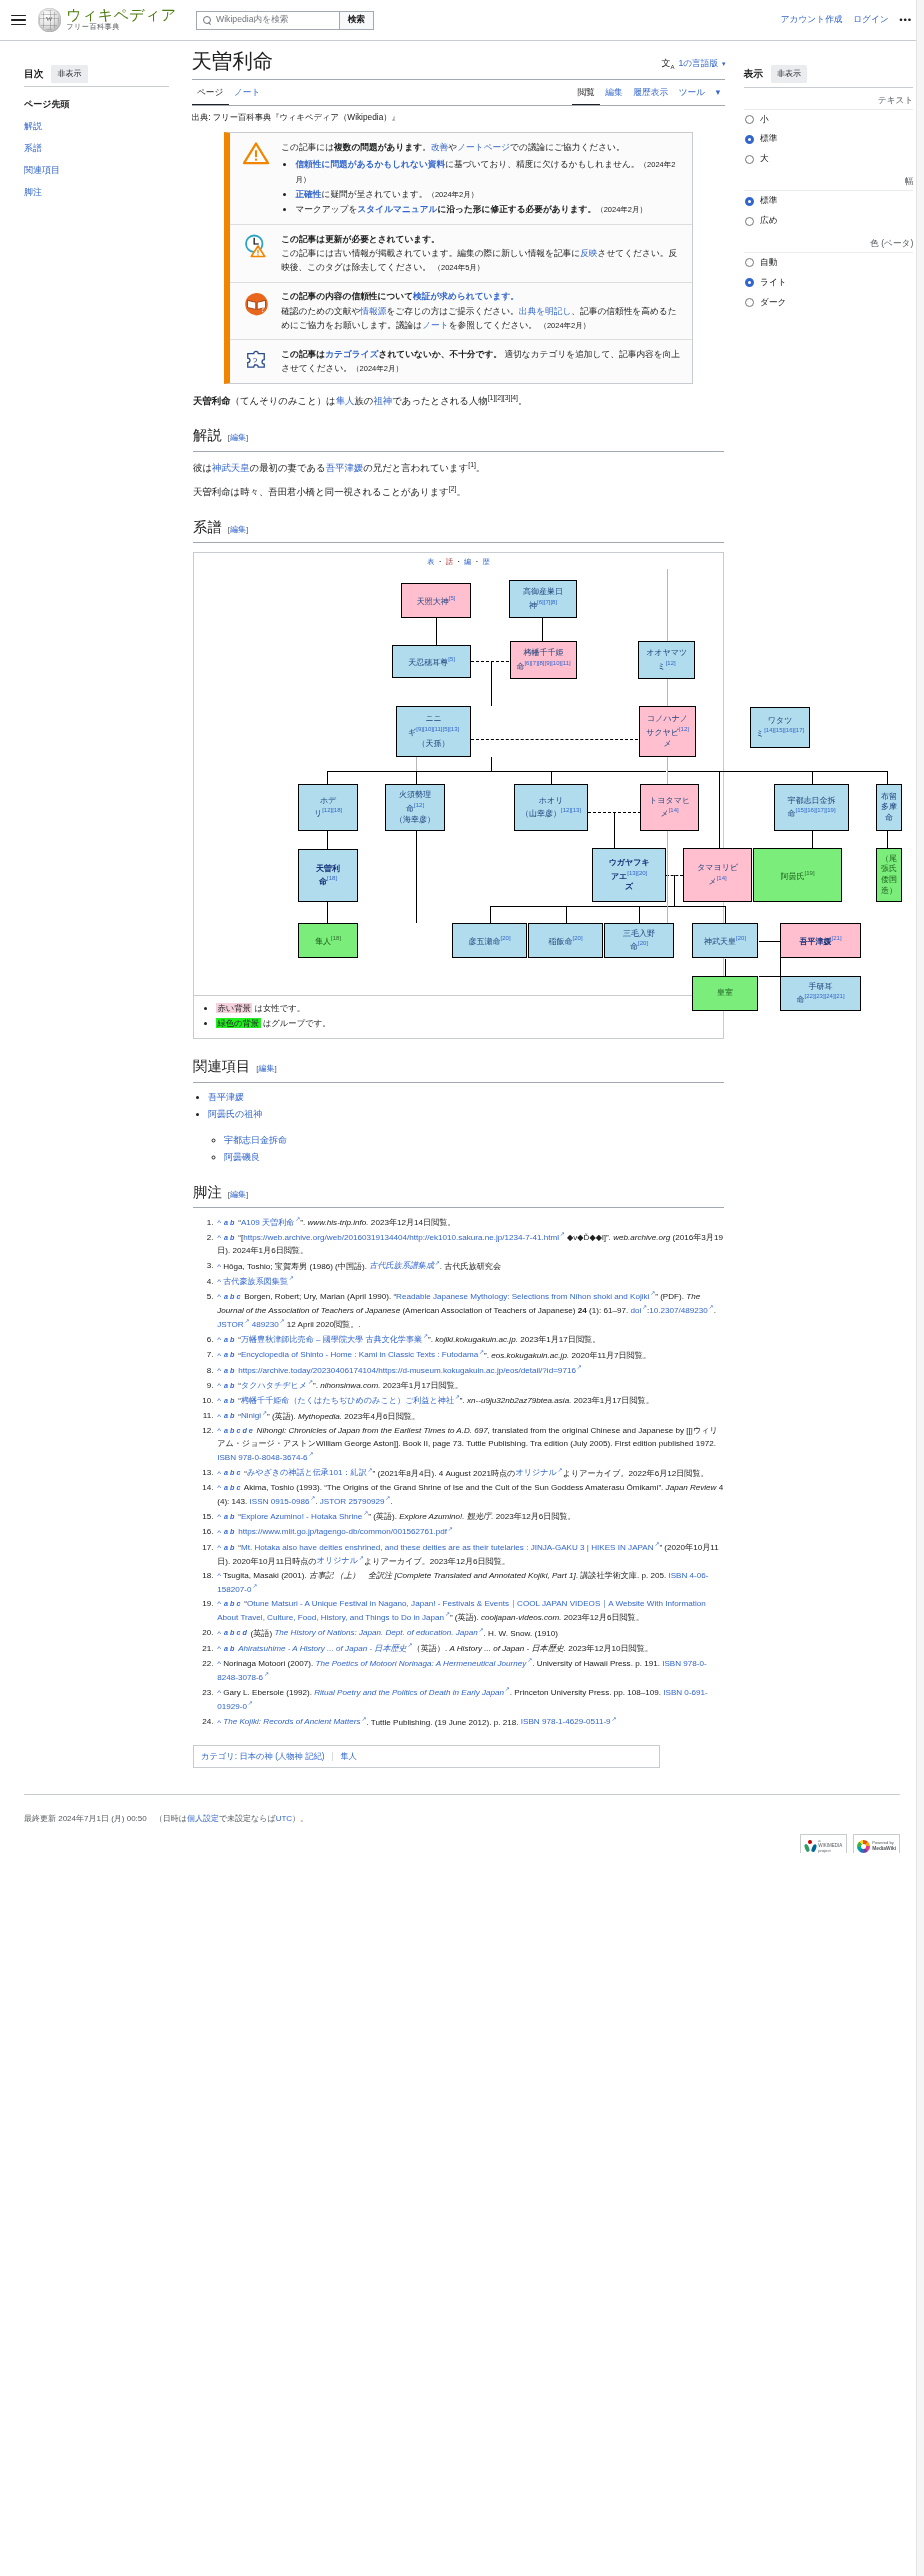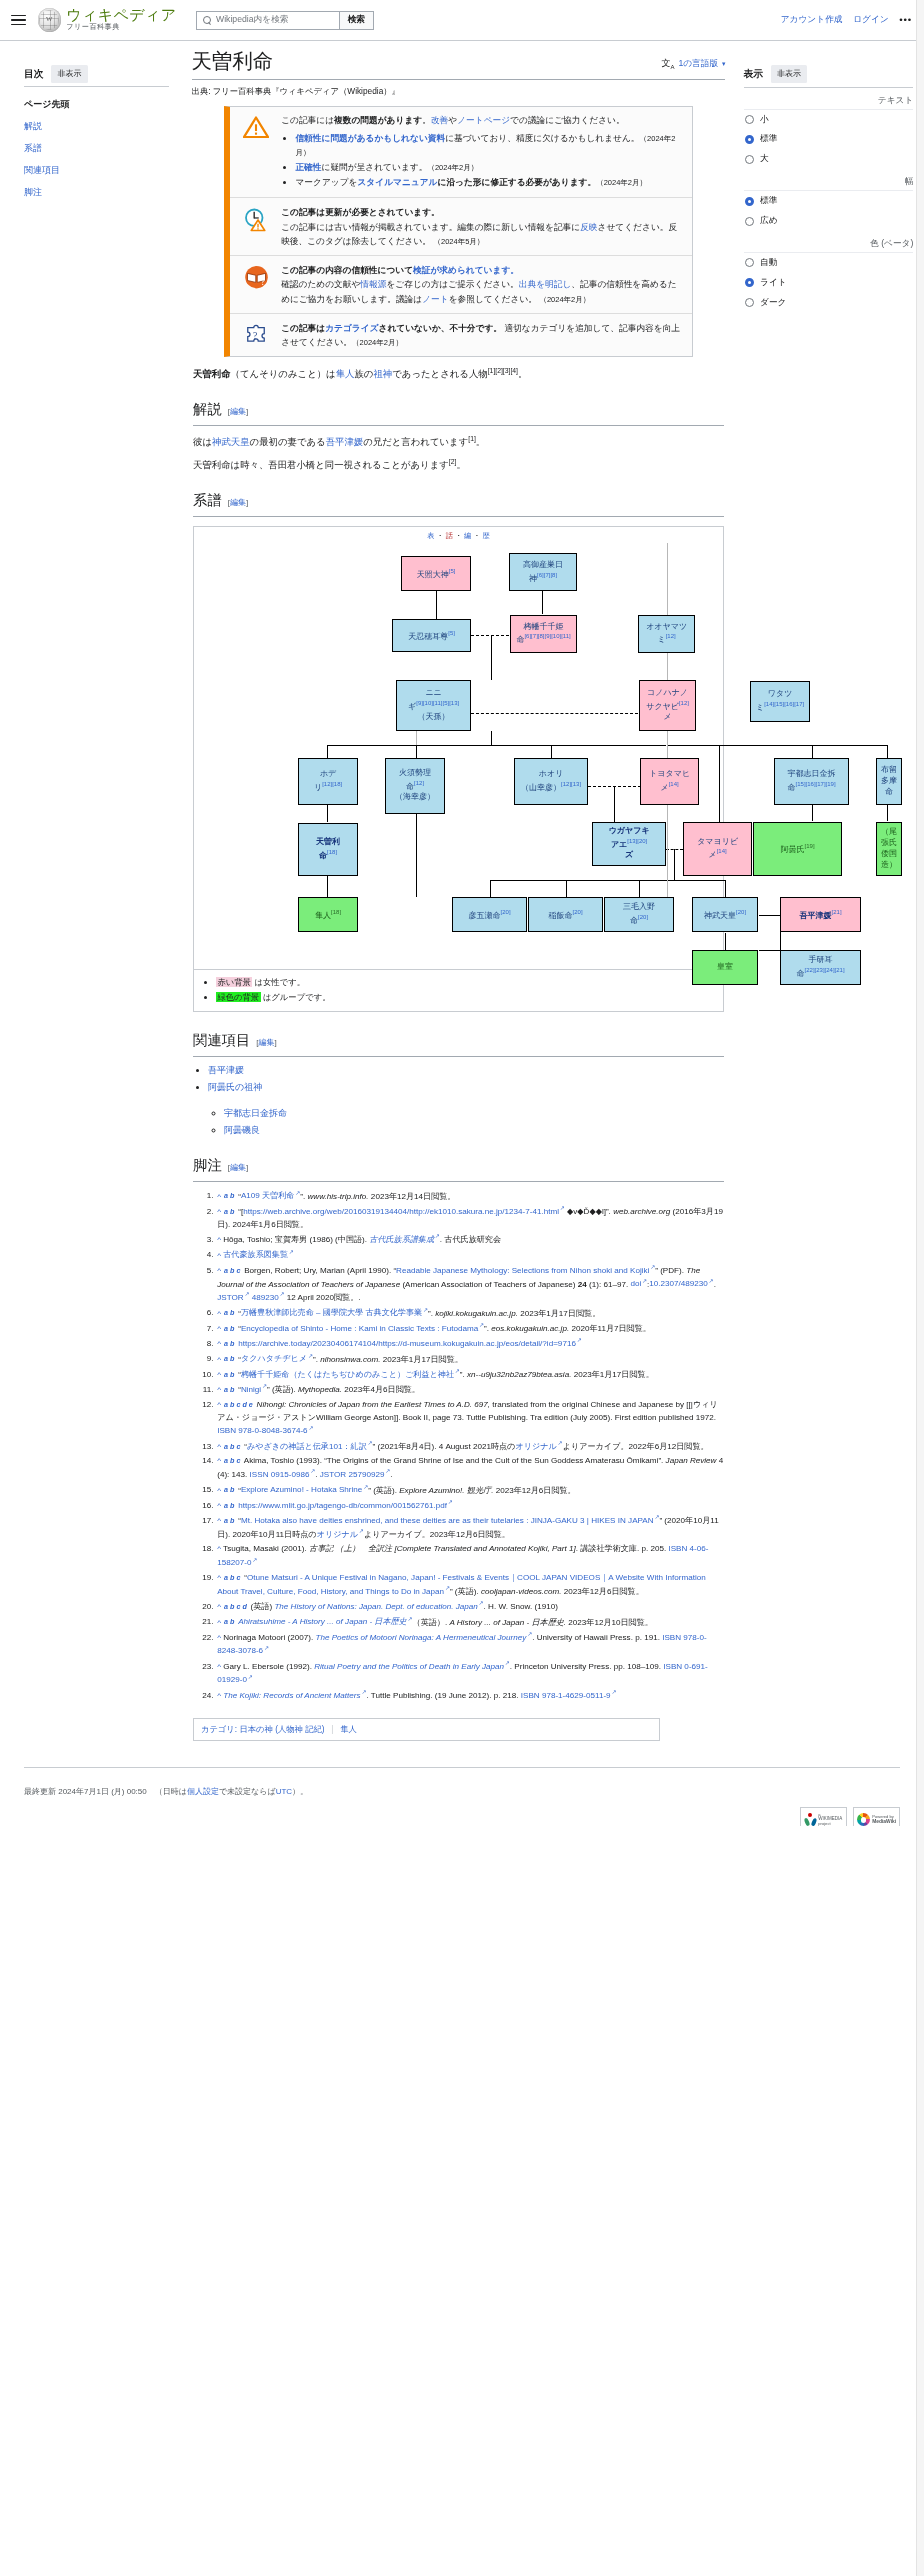--- a/index.html
+++ b/index.html
@@ -257,20 +257,31 @@
     <div class="title-row">
       <h1 class="firstHeading">天曽利命</h1>
       <div class="lang-btn">
         <span class="lang-glyph">文<sub style="font-size:6px">A</sub></span>
         <span>1の言語版</span>
         <span class="chev">▾</span>
       </div>
     </div>
     <div class="hr-title"></div>
 
+    <div class="tabs-row">
+      <span class="tab sel">ページ</span>
+      <span class="tab">ノート</span>
+      <span class="tabs-right">
+        <span class="tab sel">閲覧</span>
+        <span class="tab">編集</span>
+        <span class="tab">履歴表示</span>
+        <span class="tab">ツール</span>
+        <span class="tab">▾</span>
+      </span>
+    </div>
 
     <div class="siteSub">出典: フリー百科事典『ウィキペディア（Wikipedia）』</div>
 
     <div class="ambox">
 
       <div class="ambox-row">
         <div class="ambox-ico">
           <svg width="26" height="22.6" viewBox="0 0 34 30">
               <polygon points="17,2 33,28 1,28" fill="#fff" stroke="#f28500" stroke-width="3" stroke-linejoin="round"></polygon>
               <rect x="15.6" y="11" width="2.8" height="9" fill="#f28500"></rect>
@@ -448,21 +459,21 @@
                 <div>ワタツ</div>
                 <div>ミ<span class="sup">[14][15][16][17]</span></div>
               </div>
             </div>
             <div class="node" style="left: 104px; top: 215px; width: 60px; height: 47px;">
               <div>
                 <div>ホデ</div>
                 <div>リ<span class="sup">[12][18]</span></div>
               </div>
             </div>
-            <div class="node" style="left: 191px; top: 215px; width: 60px; height: 56px;">
+            <div class="node" style="left: 191px; top: 215px; width: 60px; height: 47px;">
               <div>
                 <div>火須勢理</div>
                 <div>命<span class="sup">[12]</span></div>
                 <div>（海幸彦）</div>
               </div>
             </div>
             <div class="node" style="left: 320px; top: 215px; width: 74px; height: 47px;">
               <div>
                 <div>ホオリ</div>
                 <div>（山幸彦）<span class="sup">[12][13]</span></div>
@@ -486,21 +497,21 @@
                 <div>多摩</div>
                 <div>命</div>
               </div>
             </div>
             <div class="node" style="left: 104px; top: 280px; width: 60px; height: 53px;">
               <div>
                 <div><b>天曽利</b></div>
                 <div><b>命</b><span class="sup">[18]</span></div>
               </div>
             </div>
-            <div class="node" style="left: 398px; top: 279px; width: 74px; height: 44px;">
+            <div class="node" style="left: 398px; top: 279px; width: 74px; height: 54px;">
               <div>
                 <div><b>ウガヤフキ</b></div>
                 <div><b>アエ</b><span class="sup">[13][20]</span></div>
                 <div><b>ズ</b></div>
               </div>
             </div>
             <div class="node f" style="left: 489px; top: 279px; width: 69px; height: 54px;">
               <div>
                 <div>タマヨリビ</div>
                 <div>メ<span class="sup">[14]</span></div>

